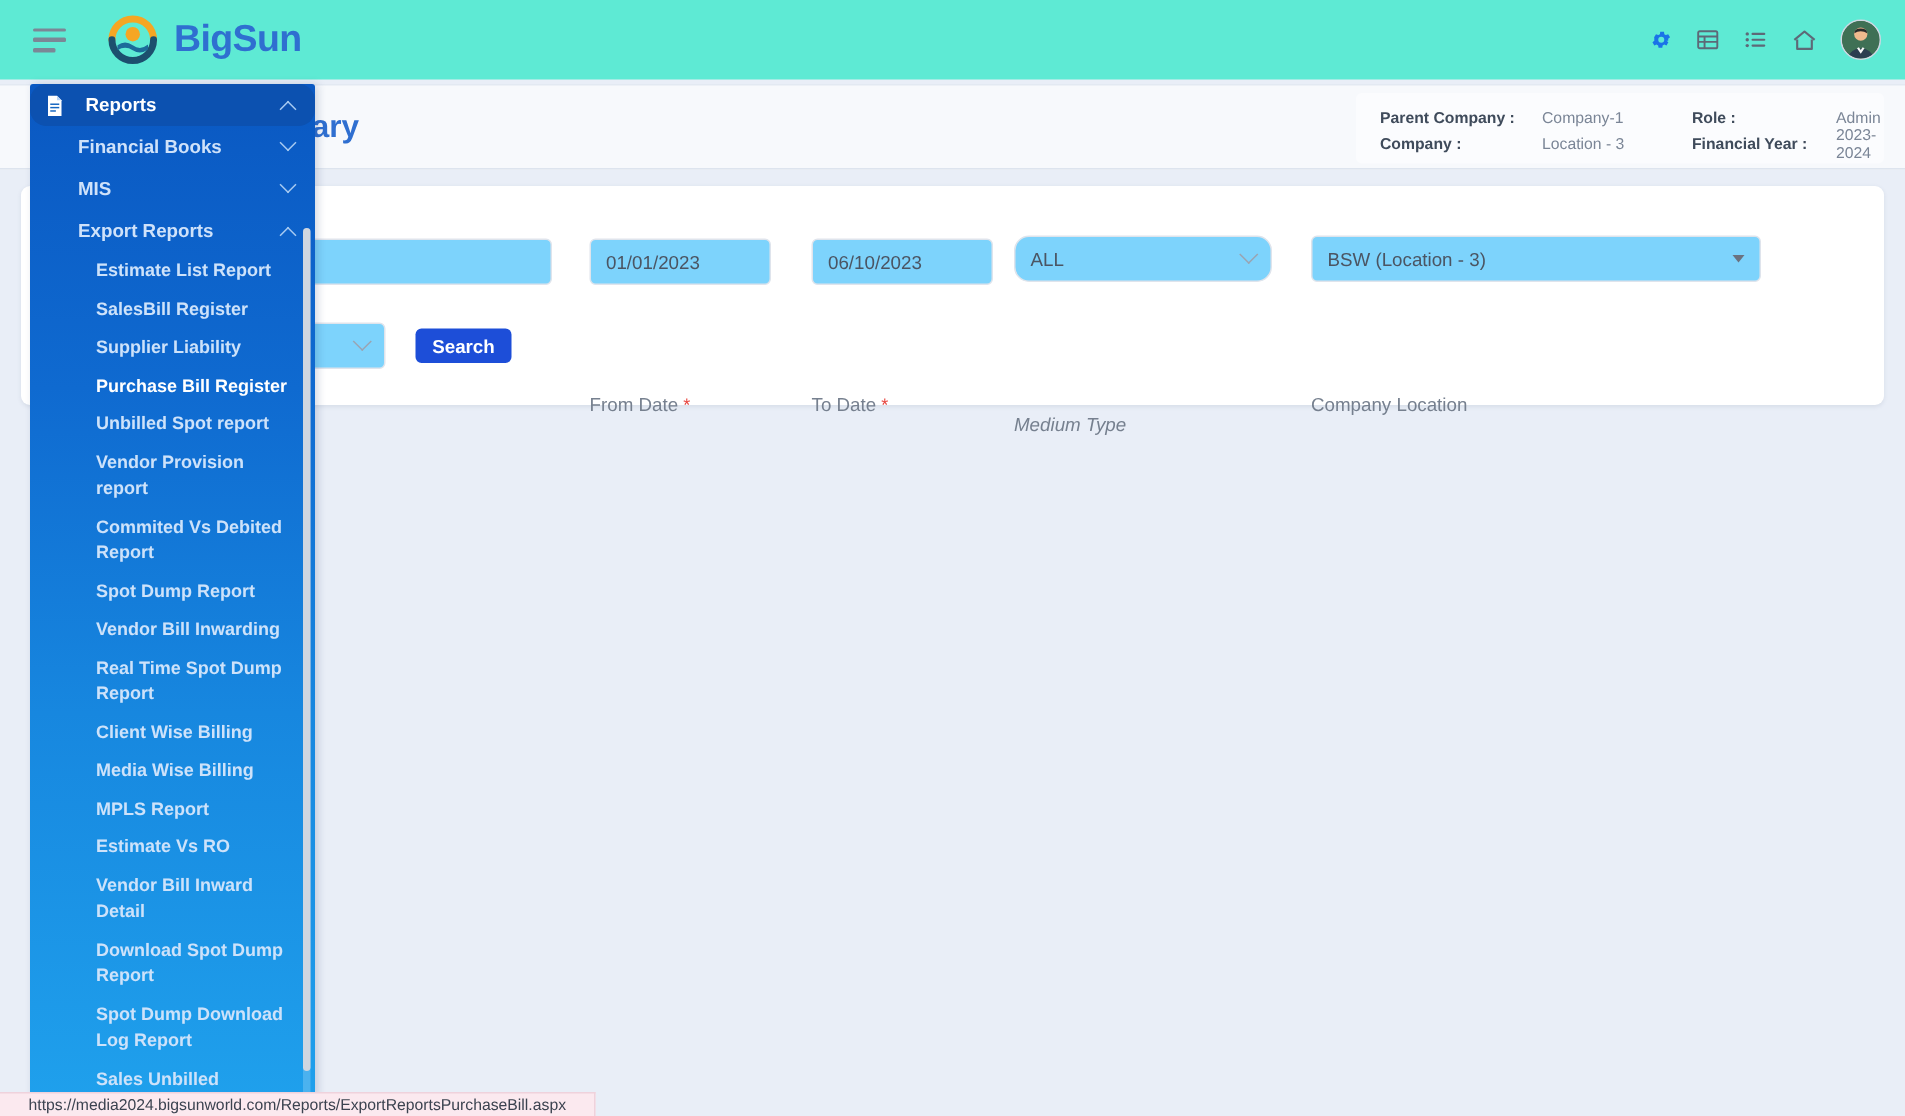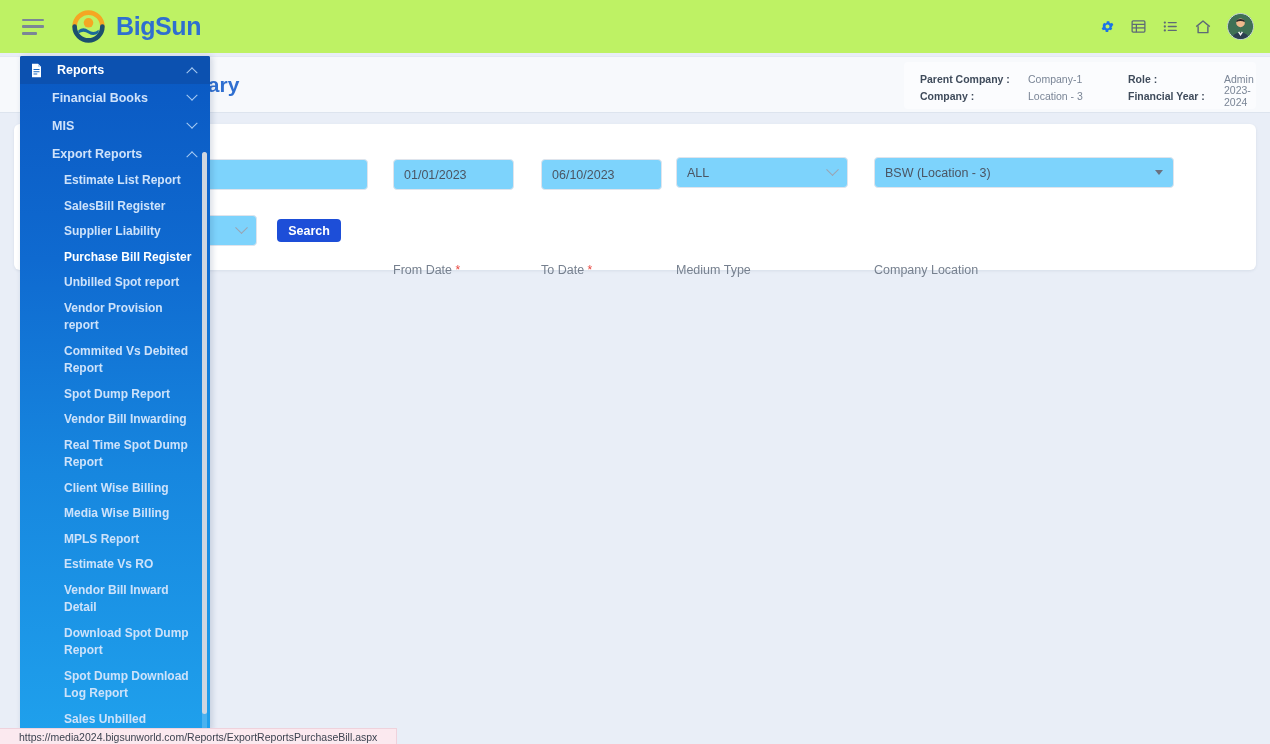--- a/index.html
+++ b/index.html
@@ -13,21 +13,21 @@
   #app {
     position: relative;
     width: 1270px; height: 744px;
     background: #e9eef7;
   }
 
   
   .topbar {
     position: absolute; left: 0; top: 0;
     width: 1270px; height: 53px;
-    background: #bef264;
+    background: #5eead4;
     display: flex; align-items: center;
   }
   .hamburger {
     margin-left: 22px;
     width: 22px; height: 16px;
     display: flex; flex-direction: column; justify-content: space-between;
     cursor: pointer;
   }
   .hamburger span {
     display: block; height: 2.5px; border-radius: 1px; background: #7b8796;
@@ -155,21 +155,21 @@
   }
   .sb-row {
     display: flex; align-items: center;
     padding: 0 14px 0 10px;
     cursor: pointer;
     color: #dbe9fb;
   }
   .sb-top {
     height: 28px;
     background: #0c51b0;
-    font-size: 12.5px; font-weight: bold; color: #ffffff;
+    font-size: 12.5px; font-weight: bold; color: #ffffff; border-radius: 11px;
   }
   .sb-top .doc-ico { margin-right: 14px; display: flex; }
   .sb-group {
     height: 28px;
     font-size: 12.5px; font-weight: bold; color: #cfe2fa;
     padding-left: 32px;
   }
   .sb-group .lbl { flex: 1; }
   .chev {
     width: 8px; height: 8px;
@@ -306,22 +306,22 @@
       <span class="req">*</span>
     </div>
     <div class="ctrl" style="left:379px; top:35px; width:121px;">01/01/2023</div>
 
     <div class="field-label" style="left:527px; top:139px;">
       <span>To Date</span>
       <span class="req">*</span>
     </div>
     <div class="ctrl" style="left:527px; top:35px; width:121px;">06/10/2023</div>
 
-    <div class="field-label" style="left:662px; top:139px;">Medium Type</div>
-    <div class="ctrl sel" style="left:662px; top:33px; width:172px;">
+    <div class="field-label" style="left:662px; top:152px;font-style:italic;">Medium Type</div>
+    <div class="ctrl sel" style="left:662px; top:33px; width:172px;border-radius:10px;">
       <span>ALL</span>
       <span class="caret-thin"></span>
     </div>
 
     <div class="field-label" style="left:860px; top:139px;">Company Location</div>
     <div class="ctrl sel" style="left:860px; top:33px; width:300px;">
       <span>BSW (Location - 3)</span>
       <span class="caret-solid"></span>
     </div>
 

